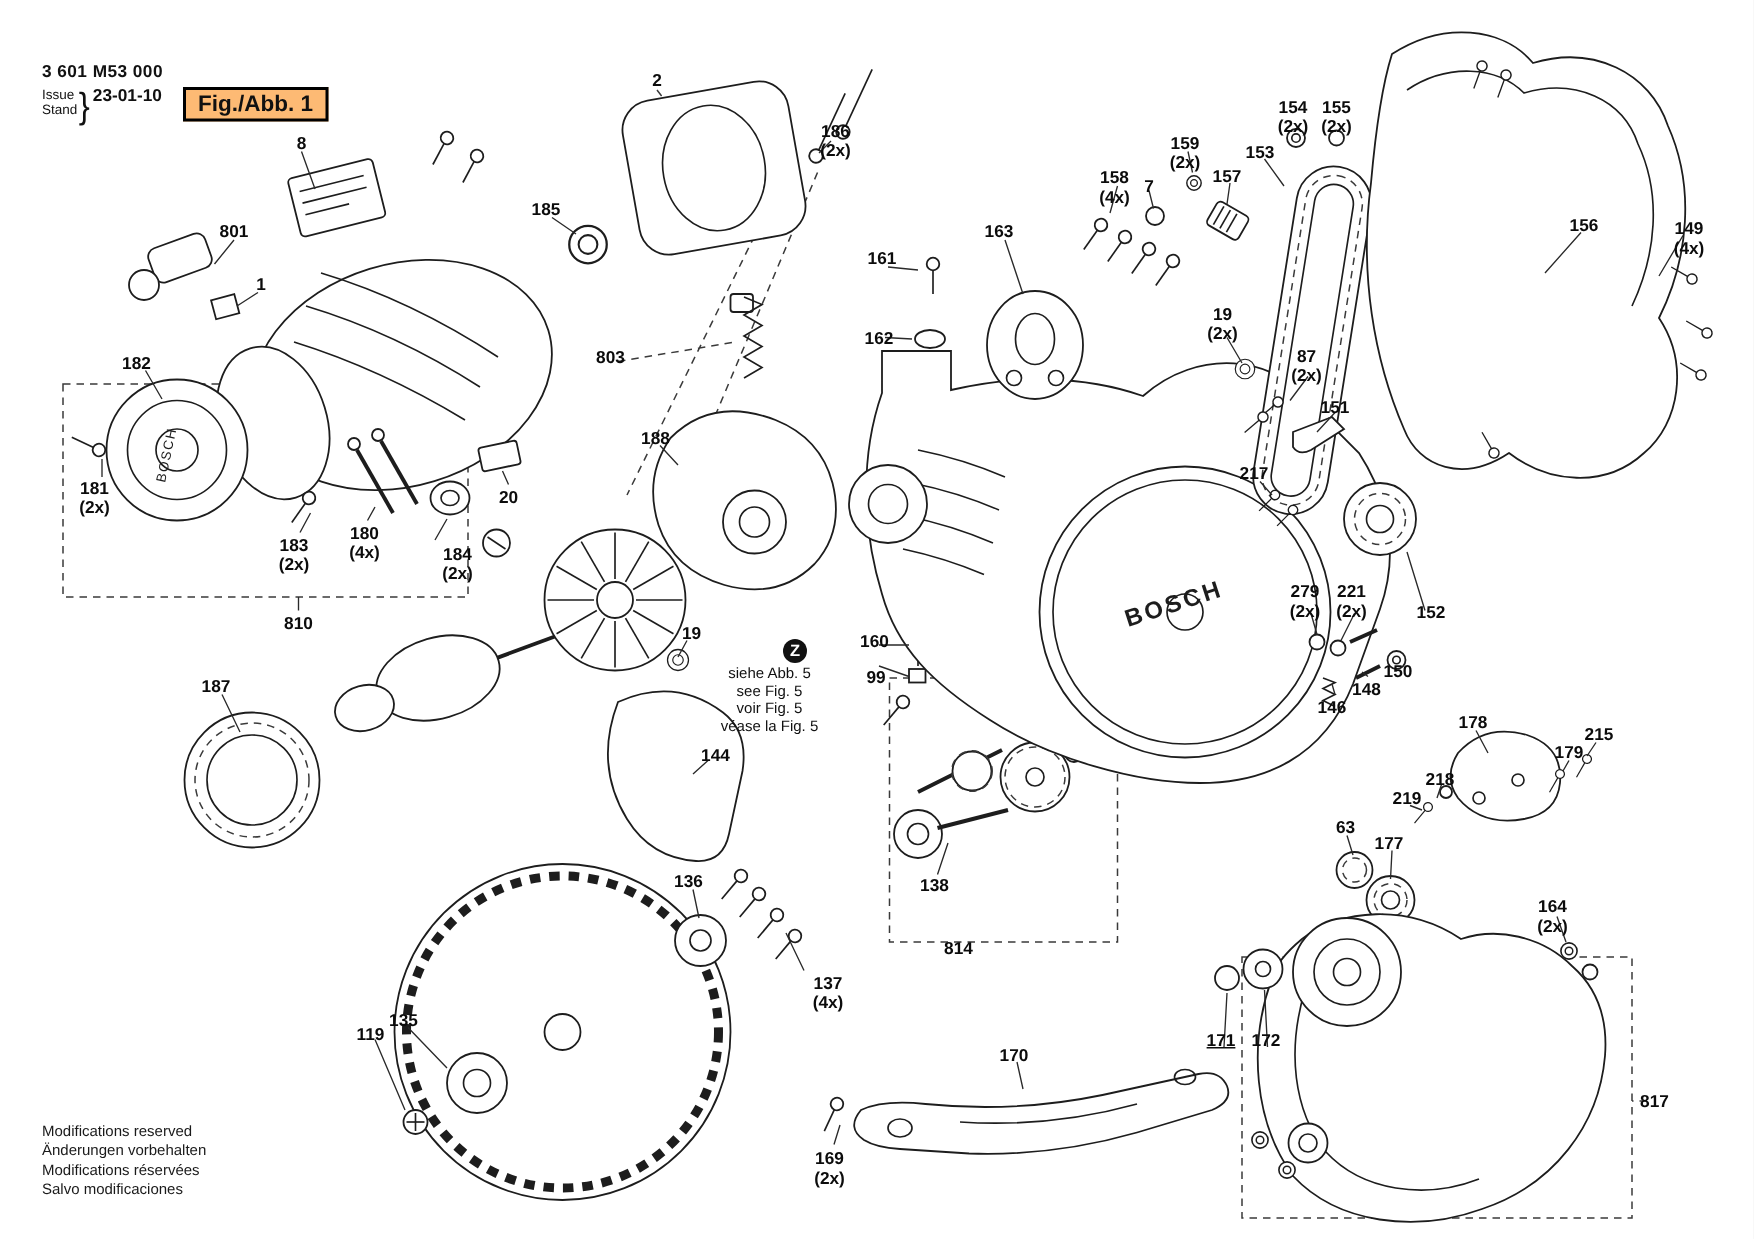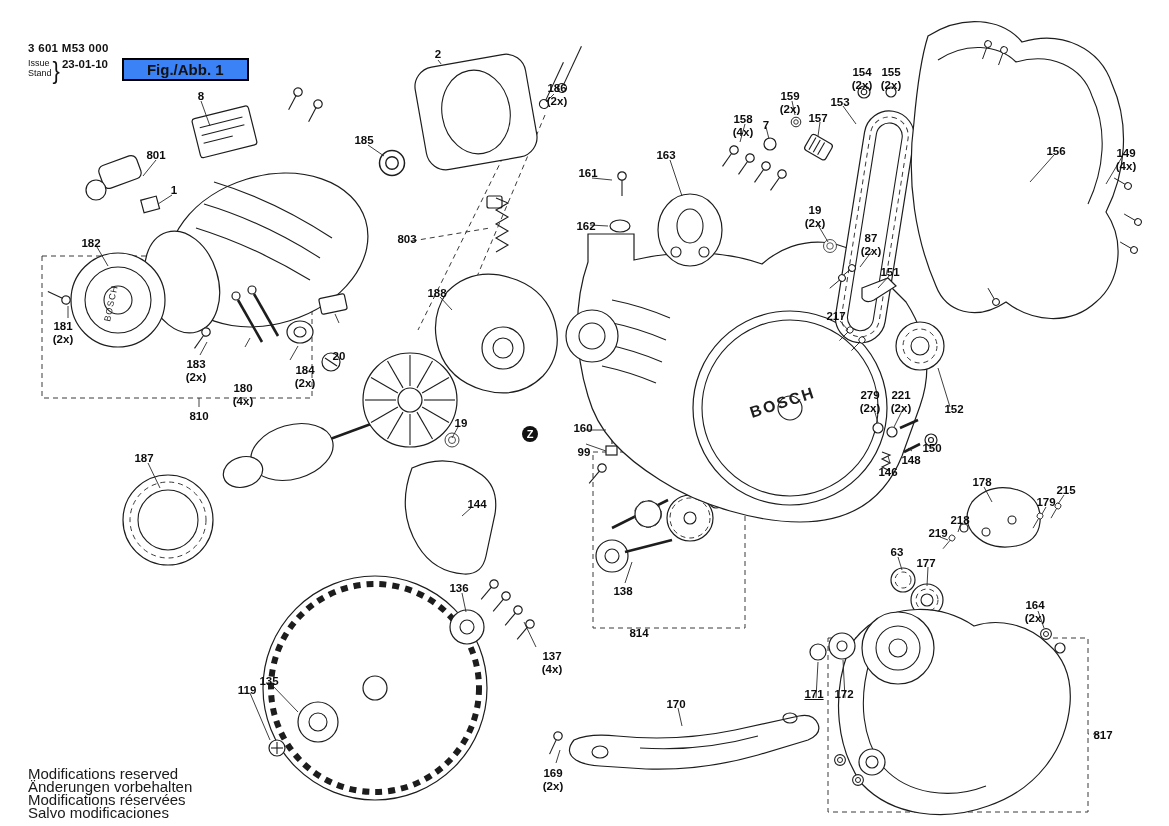--- a/index.html
+++ b/index.html
@@ -13,26 +13,26 @@
   svg .ld{fill:none;stroke:#2a2a2a;stroke-width:.9;}
   svg text{font-family:"Liberation Sans",sans-serif;fill:#1d1d1d;}
   .plabel{position:absolute;transform:translateX(-50%);text-align:center;
           font-size:11.5px;font-weight:bold;line-height:12.5px;color:#0c0c0c;white-space:nowrap;}
   .hdr{position:absolute;left:28px;top:42px;}
   .pn{font-size:11.5px;font-weight:bold;letter-spacing:.3px;}
   .issue-row{display:flex;align-items:flex-start;margin-top:4px;}
   .issue-labels{display:flex;flex-direction:column;font-size:9px;line-height:10px;}
   .brace{font-size:22px;font-weight:400;margin:0 2px 0 1px;transform:scaleY(1.1);}
   .date{font-size:11.5px;font-weight:bold;margin-right:14px;}
-  .figbox{border:2px solid #000;padding:1px 23px;font-size:15px;font-weight:bold;background:#3b82f6;}
+  .figbox{border:2px solid #000;padding:1px 8px;font-size:15px;font-weight:bold;background:#fdba74;}
   .refnote{position:absolute;left:470px;top:426px;width:86px;text-align:center;}
   .zbadge{position:absolute;left:52px;top:0;width:16px;height:16px;border-radius:50%;background:#111;
           color:#fff;font-size:11px;font-weight:bold;line-height:16px;text-align:center;}
   .reflines{margin-top:18px;font-size:10px;line-height:11.5px;}
-  .footer{position:absolute;left:28px;top:748px;font-size:15px;line-height:13px;color:#1a1a1a;margin-top:19px;}
+  .footer{position:absolute;left:28px;top:748px;font-size:10px;line-height:13px;color:#1a1a1a;}
 </style>
 </head>
 <body>
 
 <div class="page">
 
   <svg class="art" width="1169" height="826" viewBox="0 0 1169 826">
     <defs>
       <g id="scrV">
           <circle class="fill" r="4.2"></circle>
@@ -305,20 +305,26 @@
         <span>Stand</span>
       </div>
       <div class="brace">}</div>
       <div class="date">23-01-10</div>
       <div class="figbox">Fig./Abb. 1</div>
     </div>
   </div>
 
   <div class="refnote">
     <div class="zbadge">Z</div>
+    <div class="reflines">
+      <div>siehe Abb. 5</div>
+      <div>see Fig. 5</div>
+      <div>voir Fig. 5</div>
+      <div>véase la Fig. 5</div>
+    </div>
   </div>
 
   <div class="footer">
     <div>Modifications reserved</div>
     <div>Änderungen vorbehalten</div>
     <div>Modifications réservées</div>
     <div>Salvo modificaciones</div>
   </div>
 
   <div id="labels">
@@ -335,29 +341,29 @@
         <div>182</div>
       </div>
       <div class="plabel" style="left: 63px; top: 320px;">
         <div>181</div>
         <div>(2x)</div>
       </div>
       <div class="plabel" style="left: 196px; top: 358px;">
         <div>183</div>
         <div>(2x)</div>
       </div>
-      <div class="plabel" style="left: 243px; top: 350px; margin-top: 32px;">
+      <div class="plabel" style="left: 243px; top: 350px;">
         <div>180</div>
         <div>(4x)</div>
       </div>
       <div class="plabel" style="left: 289px; top: 364px; margin-left: 16px;">
         <div>184</div>
         <div>(2x)</div>
       </div>
-      <div class="plabel" style="left: 339px; top: 326px; margin-top: 24px;">
+      <div class="plabel" style="left: 339px; top: 326px;">
         <div>20</div>
       </div>
       <div class="plabel" style="left: 199px; top: 410px;">
         <div>810</div>
       </div>
       <div class="plabel" style="left: 144px; top: 452px;">
         <div>187</div>
       </div>
       <div class="plabel" style="left: 438px; top: 48px;">
         <div>2</div>

